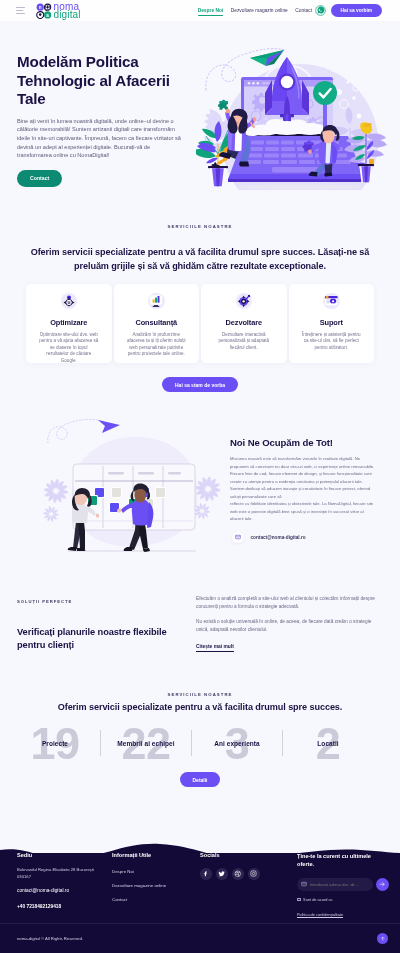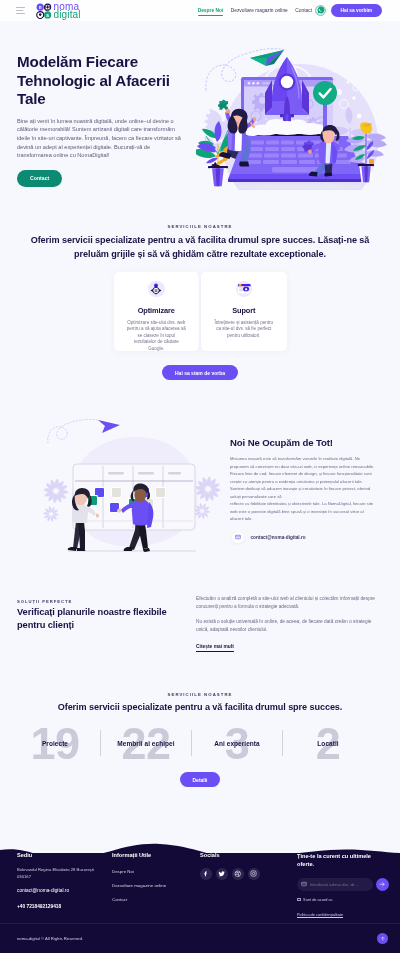--- a/index.html
+++ b/index.html
@@ -29,21 +29,21 @@
   .hero{position:absolute;left:0;top:21px;width:400px;height:190px;}
   .hero-copy{position:absolute;left:17px;top:32px;width:165px;}
   .hero h1{font-size:15.2px;font-weight:bold;line-height:18.6px;color:#1b1145;letter-spacing:-.15px;}
   .hero p{margin-top:8px;font-size:5.6px;line-height:8.6px;color:#5d5a7a;width:165px;}
   .btn-teal{margin-top:10px;display:inline-block;background:#0c8a72;color:#fff;border:none;border-radius:20px;font-size:5.2px;padding:5.4px 13px;font-family:inherit;cursor:pointer;font-weight:600;}
   .hero-art{position:absolute;left:196px;top:-17px;width:204px;height:186px;}
 
   
   .services{position:absolute;left:0;top:224px;width:400px;}
   .eyebrow{text-align:center;font-size:4.3px;letter-spacing:1.05px;font-weight:bold;color:#3d3763;}
-  .sec-head{text-align:center;font-size:9.1px;line-height:14.2px;font-weight:bold;color:#1b1145;margin:4px auto 0;width:352px;letter-spacing:-.08px;}
+  .sec-head{text-align:center;font-size:9.1px;line-height:14.2px;font-weight:bold;color:#1b1145;margin:16px auto 0;width:352px;letter-spacing:-.08px;}
   .cards{display:flex;gap:2px;justify-content:center;margin-top:10.5px;}
   .card{width:85.5px;height:79px;background:#fff;border-radius:5px;box-shadow:0 1px 6px rgba(80,70,150,.05);padding:9px 6px 0;text-align:center;}
   .card-ico{width:16.5px;height:16.5px;border-radius:50%;background:#ece9fd;margin:0 auto;display:flex;align-items:center;justify-content:center;}
   .card h3{font-size:7.4px;font-weight:bold;margin-top:9px;color:#1b1145;letter-spacing:-.1px;}
   .card p{font-size:4.55px;line-height:6.5px;color:#76738f;margin-top:4.5px;width:60px;margin-left:auto;margin-right:auto;}
   .btn-purple{display:block;margin:14px auto 0;background:#6c4ef5;color:#fff;border:none;border-radius:20px;font-size:5px;padding:4.6px 13px;font-family:inherit;cursor:pointer;font-weight:600;}
 
   
   .about{position:absolute;left:0;top:406px;width:400px;height:160px;margin-left:28px;}
   .about-art{position:absolute;left:8px;top:5px;width:188px;height:150px;}
@@ -52,21 +52,21 @@
   .about-copy p{font-size:4.2px;line-height:7.5px;color:#6d6a88;margin-top:7px;width:146px;}
   .about-copy p+p{margin-top:0px;}
   .mailrow{display:flex;align-items:center;gap:7px;margin-top:9px;padding-left:2px;}
   .mailrow .circ{width:11.5px;height:11.5px;border-radius:50%;background:#fff;display:flex;align-items:center;justify-content:center;box-shadow:0 1px 3px rgba(80,70,150,.09)}
   .mailrow span{font-size:4.7px;color:#3b3560;font-weight:600;}
 
   
   .plans{position:absolute;left:0;top:592px;width:400px;height:80px;}
   .plans-left{position:absolute;left:17px;top:7px;width:175px;}
   .plans-left .eyebrow{text-align:left;font-size:4.2px;letter-spacing:.95px;color:#3d3763;}
-  .plans-left h2{font-size:9.3px;line-height:13.4px;font-weight:bold;color:#1b1145;margin-top:2px;letter-spacing:-.1px;}
+  .plans-left h2{font-size:9.3px;line-height:13.4px;font-weight:bold;color:#1b1145;margin-top:22px;letter-spacing:-.1px;}
   .plans-right{position:absolute;left:196px;top:3px;width:186px;}
   .plans-right p{font-size:4.75px;line-height:8px;color:#6d6a88;}
   .plans-right p+p{margin-top:7px;}
   .readmore{display:inline-block;margin-top:10px;font-size:4.9px;font-weight:bold;color:#1b1145;text-decoration:none;border-bottom:1.1px solid #1b1145;padding-bottom:2.2px;}
 
   
   .stats{position:absolute;left:0;top:692px;width:400px;}
   .stats .sec-head{width:330px;margin-top:3px;font-size:9.1px;}
   .statrow{display:flex;justify-content:center;align-items:center;margin-top:8px;padding-right:17px;}
   .stat{width:90px;position:relative;height:42px;display:flex;align-items:center;justify-content:center;}
@@ -149,21 +149,21 @@
   <svg class="wa" viewBox="0 0 24 24">
     <circle cx="12" cy="12" r="10.6" fill="none" stroke="#11a37f" stroke-width="1.6"></circle>
     <path d="M5.4 18.6 L6.6 15.1 A7.6 7.6 0 1 1 9.3 17.6 Z" fill="#11a37f"></path>
     <path d="M9.6 8.2 c-.4 0 -.7 .2 -.9 .5 -.3 .5 -.5 1.2 -.2 2 .5 1.5 2 3 3.6 3.6 .9 .3 1.6 .1 2-.3 .3-.3 .4-.7 .3-1 l-1.5-.8 -.8 .8 c-1-.4 -1.8-1.2 -2.2-2.2 l.8-.8z" fill="#fff"></path>
   </svg>
   <button class="cta">Hai sa vorbim</button>
 </div>
 
 <div class="hero">
   <div class="hero-copy">
-    <h1><span>Modelăm Fiecare</span><br><span>Tehnologic al Afacerii Tale</span></h1>
+    <h1><span>Modelăm Politica</span><br><span>Tehnologic al Afacerii Tale</span></h1>
     <p>Bine ați venit în lumea noastră digitală, unde online–ul devine o călătorie memorabilă! Suntem artizanii digitali care transformăm ideile în site-uri captivante. Împreună, facem ca fiecare vizitator să devină un adept al experienței digitale. Bucurați-vă de transformarea online cu NomaDigital!</p>
     <button class="btn-teal">Contact</button>
   </div>
 <svg class="hero-art" viewBox="0 0 204 186" xmlns="http://www.w3.org/2000/svg">
   <defs>
     <clipPath id="heroCirc">
             <circle cx="104" cy="138" r="78"></circle>
           </clipPath>
   </defs>
 
@@ -467,20 +467,48 @@
           <circle cx="12" cy="14.5" r="5.4" fill="#fff" stroke="#191043" stroke-width="1.5"></circle>
           <path d="M12 9.1 L12 6" stroke="#191043" stroke-width="1.5"></path>
           <path d="M2.6 14.5 L6.6 11.8 L6.6 17.2z" fill="#191043"></path>
           <path d="M21.4 14.5 L17.4 11.8 L17.4 17.2z" fill="#191043"></path>
           <path d="M9.6 13.6 h4.8 M9.6 15.8 h4.8" stroke="#191043" stroke-width="1.4"></path>
           <path d="M10.6 19.6 L12 22 L13.4 19.6z" fill="#191043"></path>
         </svg>
       </div>
       <h3>Optimizare</h3>
       <p>Optimizare site-ului dvs. web pentru a vă ajuta afacerea să se claseze în topul rezultatelor de căutare Google.</p>
+    </div>
+    <div class="card">
+      <div class="card-ico">
+        <svg width="14" height="14" viewBox="0 0 24 24">
+          <rect x="2" y="3" width="20" height="14.5" rx="1.6" fill="#fff" stroke="#fff" stroke-width="1"></rect>
+          <rect x="6.2" y="9.2" width="3.4" height="5.6" rx=".7" fill="#f2b01e"></rect>
+          <rect x="10.4" y="6" width="3.4" height="8.8" rx=".7" fill="#13a37c"></rect>
+          <rect x="14.6" y="3.4" width="3.4" height="11.4" rx=".7" fill="#5b35d9"></rect>
+          <path d="M9 19.8 h6 M7 21.4 h10" stroke="#191043" stroke-width="1.5" stroke-linecap="round"></path>
+        </svg>
+      </div>
+      <h3>Consultanță</h3>
+      <p>Analizăm în profunzime afacerea ta și iți oferim soluții web personalizate potrivite pentru proiectele tale online.</p>
+    </div>
+    <div class="card">
+      <div class="card-ico">
+        <svg width="14" height="14" viewBox="0 0 24 24">
+          <circle cx="11.4" cy="12.6" r="7.6" fill="#6b4df6"></circle>
+          <circle cx="11.4" cy="12.6" r="4.6" fill="#1c1148"></circle>
+          <circle cx="11.4" cy="12.6" r="2" fill="#fff"></circle>
+          <path d="M11.4 2.4 L13.6 6.6 L9.2 6.6z M11.4 22.8 L13.6 18.6 L9.2 18.6z M1.2 12.6 L5.4 10.4 L5.4 14.8z M21.6 12.6 L17.4 10.4 L17.4 14.8z" fill="#1c1148"></path>
+          <path d="M4.5 5.7 L9 9 L6 12z M18.3 5.7 L14 9 L17 12z M4.5 19.5 L9 16.2 L6 13.2z" fill="#1c1148" opacity=".0"></path>
+          <path d="M15.8 8.4 L21.4 2.6" stroke="#4b22e0" stroke-width="2.2" stroke-linecap="round"></path>
+          <path d="M19.8 1.4 L22.8 4.4 L21.6 5.6 L18.6 2.6z" fill="#1c1148"></path>
+        </svg>
+      </div>
+      <h3>Dezvoltare</h3>
+      <p>Dezvoltare interactivă personalizată și adaptată fiecărui client.</p>
     </div>
     <div class="card">
       <div class="card-ico">
         <svg width="14" height="14" viewBox="0 0 24 24">
           <rect x="1.6" y="3.4" width="20.8" height="16" rx="1.6" fill="#fff"></rect>
           <path d="M1.6 5 a1.6 1.6 0 0 1 1.6-1.6 h18.6 a1.6 1.6 0 0 1 1.6 1.6 v2.4 h-21.8z" fill="#4b22e0"></path>
           <rect x="3.2" y="3.4" width="4.4" height="4" fill="#f2a01e"></rect>
           <g fill="#ccc8e6">
                 <rect x="3.6" y="9.4" width="7" height="1.2" rx=".6"></rect>
                 <rect x="3.6" y="12" width="7" height="1.2" rx=".6"></rect>

